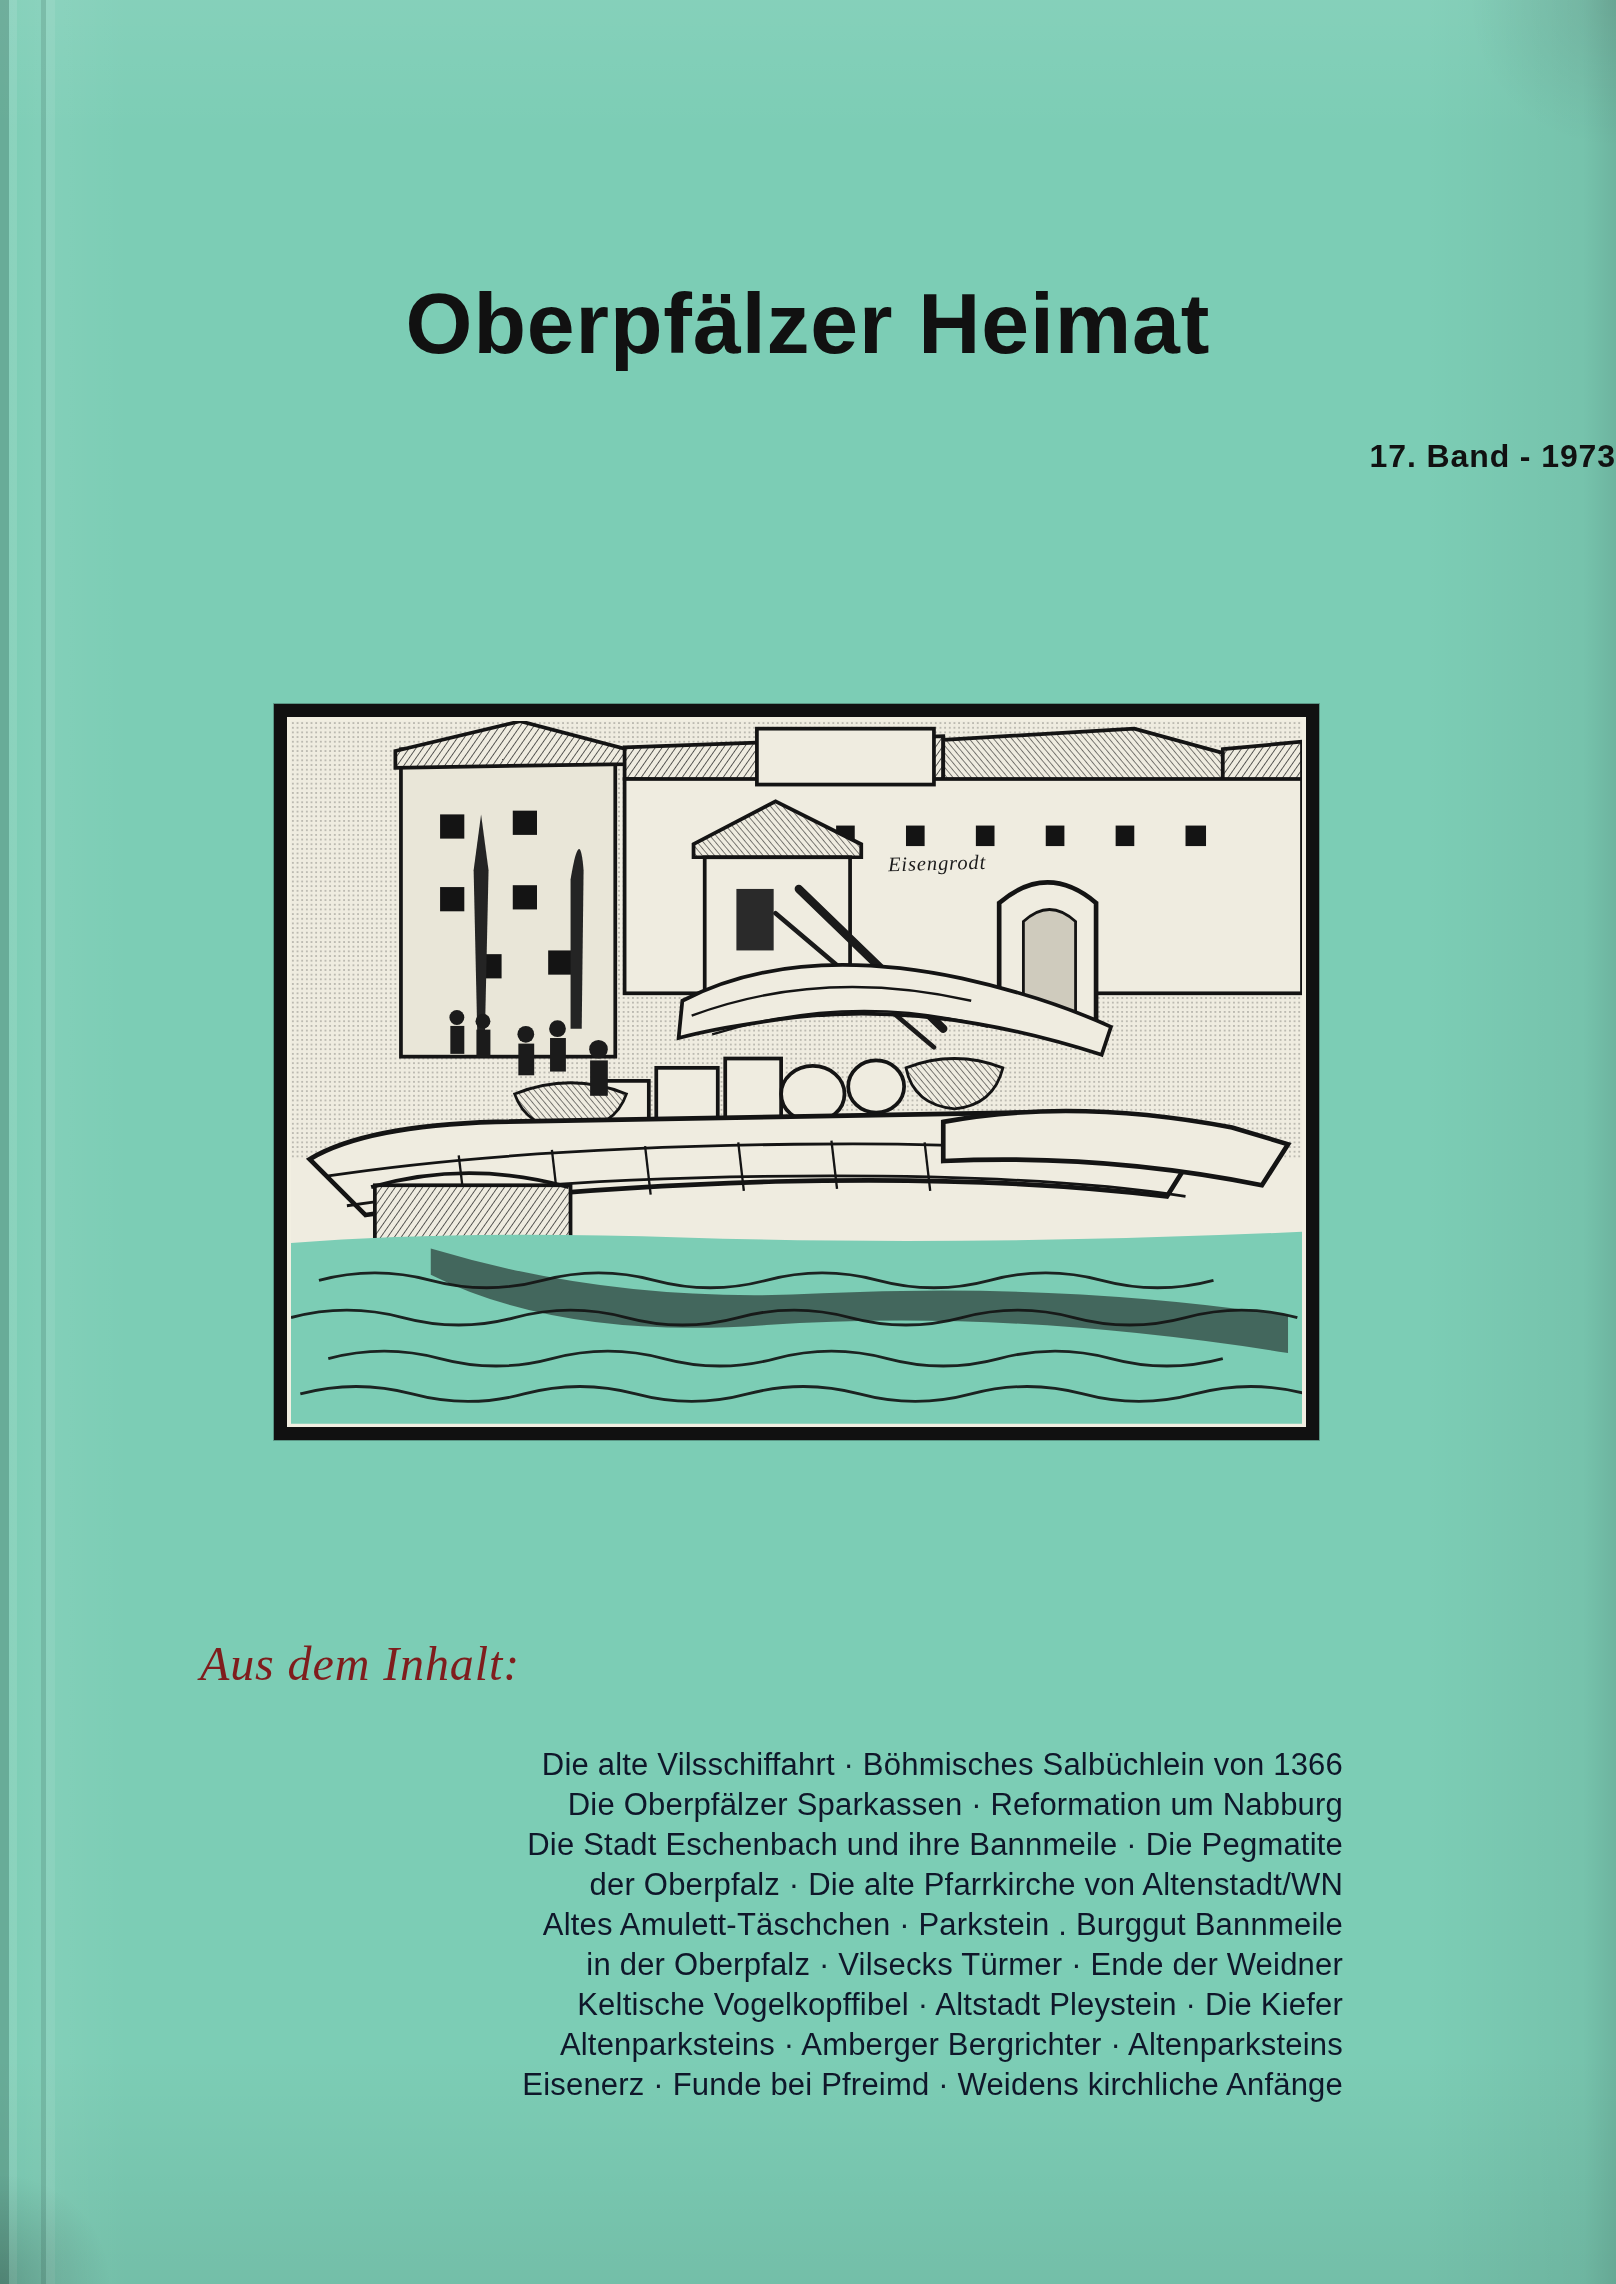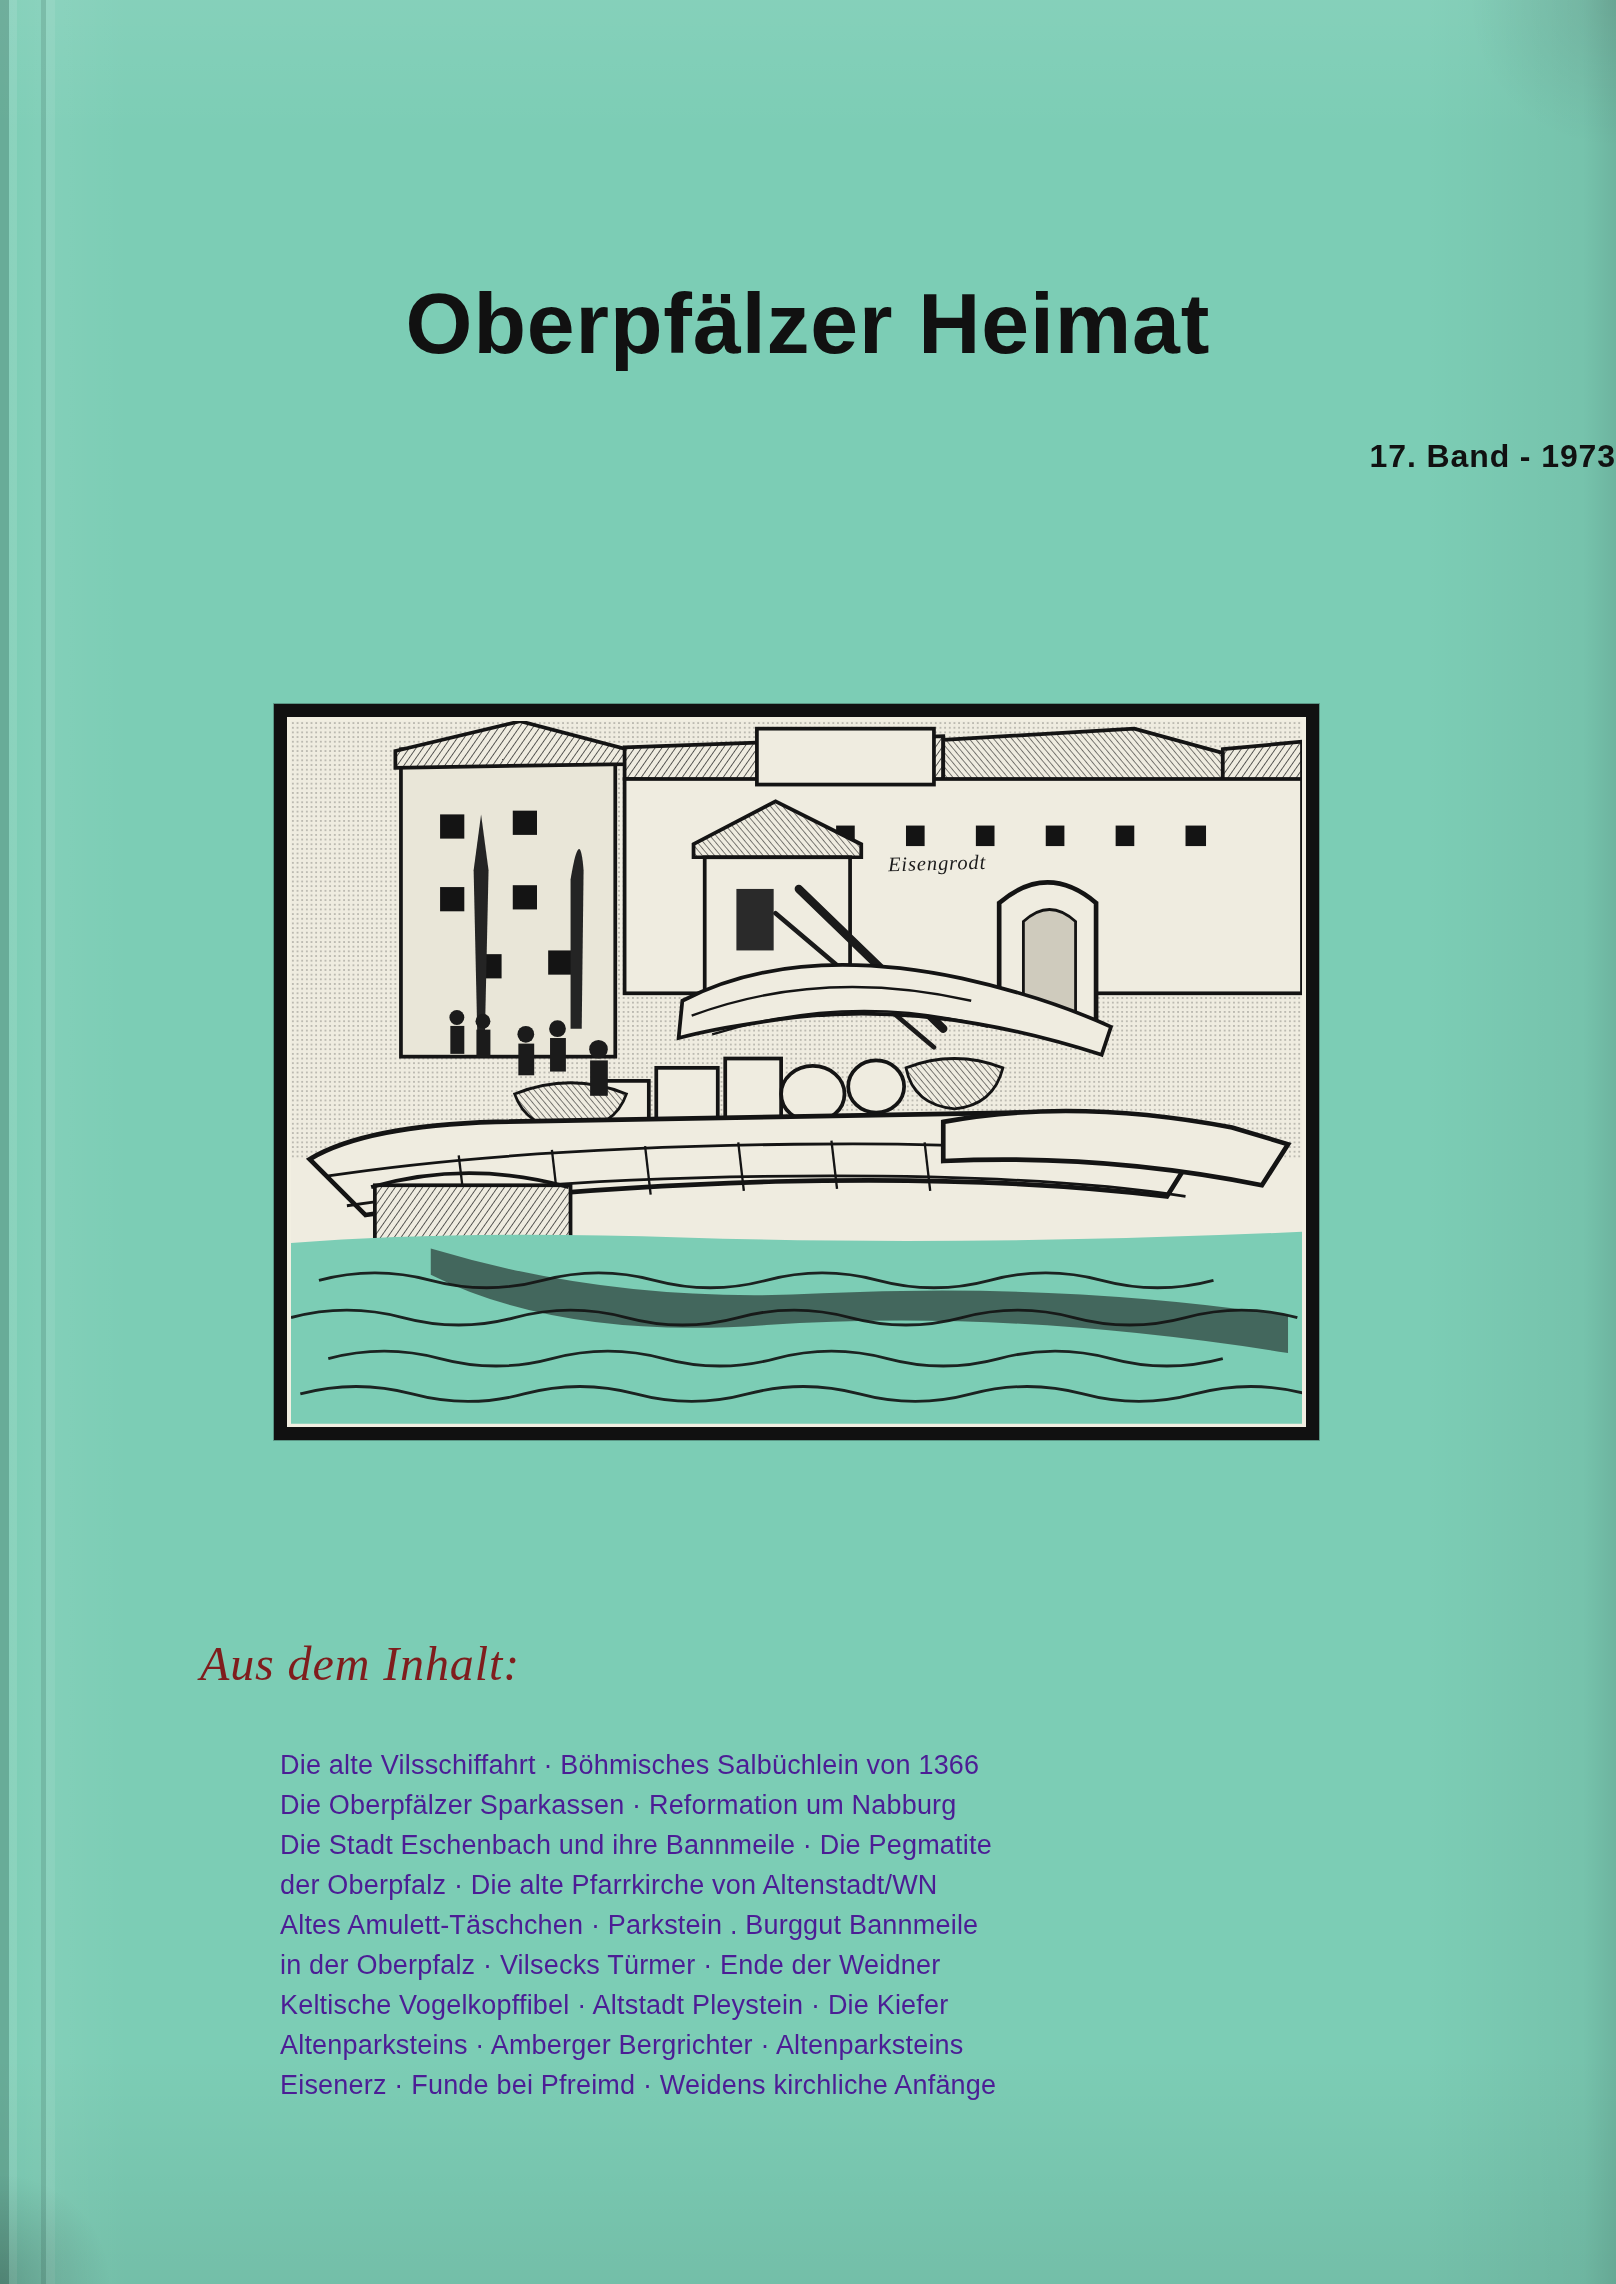--- a/index.html
+++ b/index.html
@@ -151,25 +151,25 @@
     font-size: 48px;
     color: #7f1d1d;
     letter-spacing: 0.9px;
   }
 
   #contents-list {
     position: absolute;
     left: 280px;
     top: 1745px;
     width: 1063px;
-    text-align: left;
+    text-align: right;
     font-family: "Liberation Sans", sans-serif;
-    font-size: 27px;
+    font-size: 31px;
     line-height: 40px;
-    color: #4c1d95;
+    color: #0f172a;
     letter-spacing: 0.2px;
   }
   #contents-list .line {
     display: block;
     white-space: nowrap;
   }
 </style>
 </head>
 <body>
 

